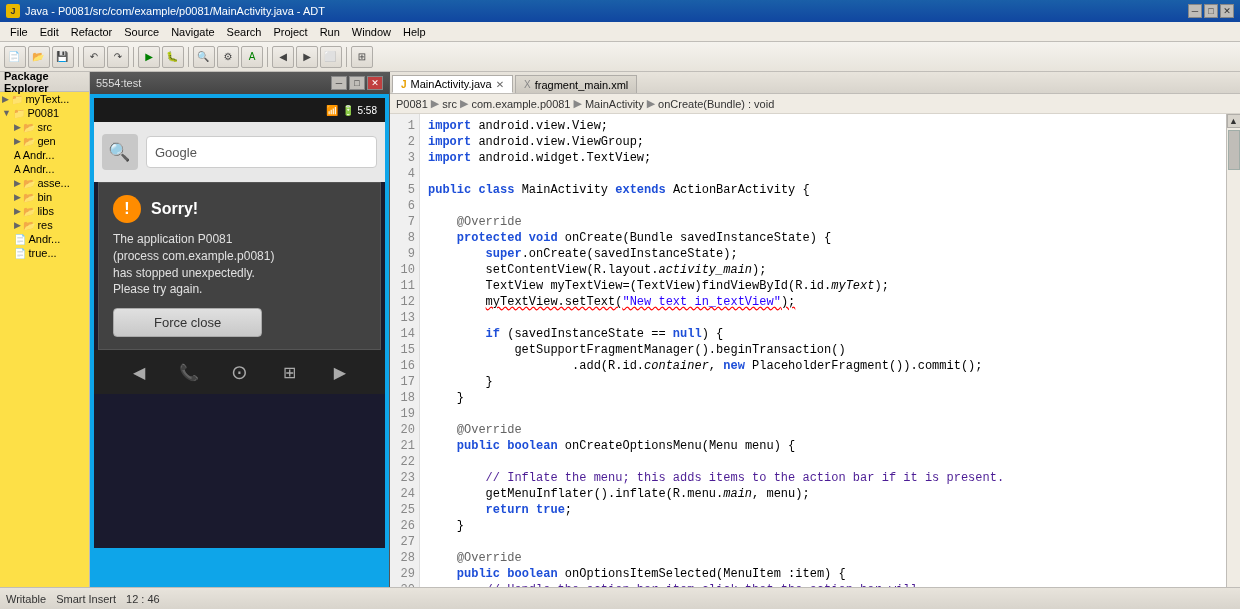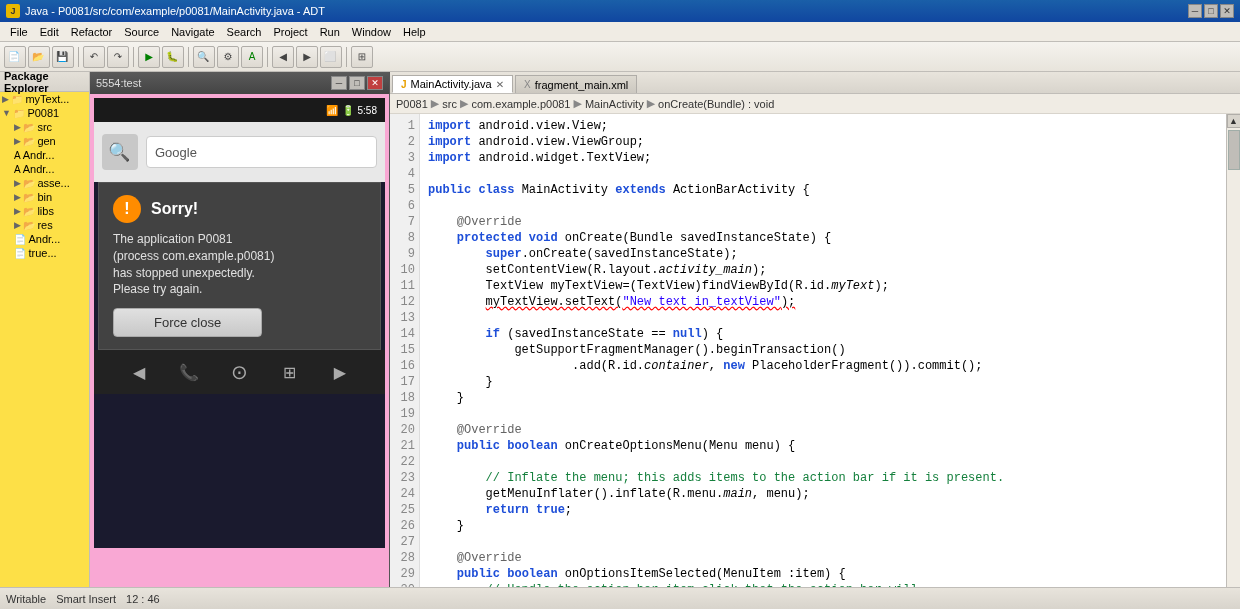--- a/index.html
+++ b/index.html
@@ -107,21 +107,21 @@
       font-size: 11px;
       cursor: pointer;
       white-space: nowrap;
     }
     .tree-arrow { margin-right: 2px; color: #666; font-size: 9px; }
     .tree-icon { margin-right: 2px; font-size: 10px; }
 
     
     #emulator-panel {
       width: 300px;
-      background: #f9a8d4;
+      background: #0ea5e9;
       border-right: 1px solid #555;
       position: relative;
       flex-shrink: 0;
     }
     #emulator-titlebar {
       background: linear-gradient(to bottom, #5a5a5a, #444);
       height: 22px;
       display: flex;
       align-items: center;
       justify-content: space-between;
@@ -324,21 +324,21 @@
       font-family: 'Courier New', monospace;
       font-size: 12px;
       line-height: 16px;
       color: #000;
       overflow: auto;
       white-space: pre;
     }
     .kw { color: #1d4ed8; font-weight: bold; }
     .anno { color: #646464; }
     .str { color: #2a00ff; }
-    .comment { color: #15803d; }
+    .comment { color: #4c1d95; }
     .italic-id { color: #000; font-style: italic; }
     .squiggle { text-decoration: underline wavy red; }
 
     
     #right-scroll {
       width: 14px;
       background: #f0ece4;
       border-left: 1px solid #c0bdb8;
       display: flex;
       flex-direction: column;

